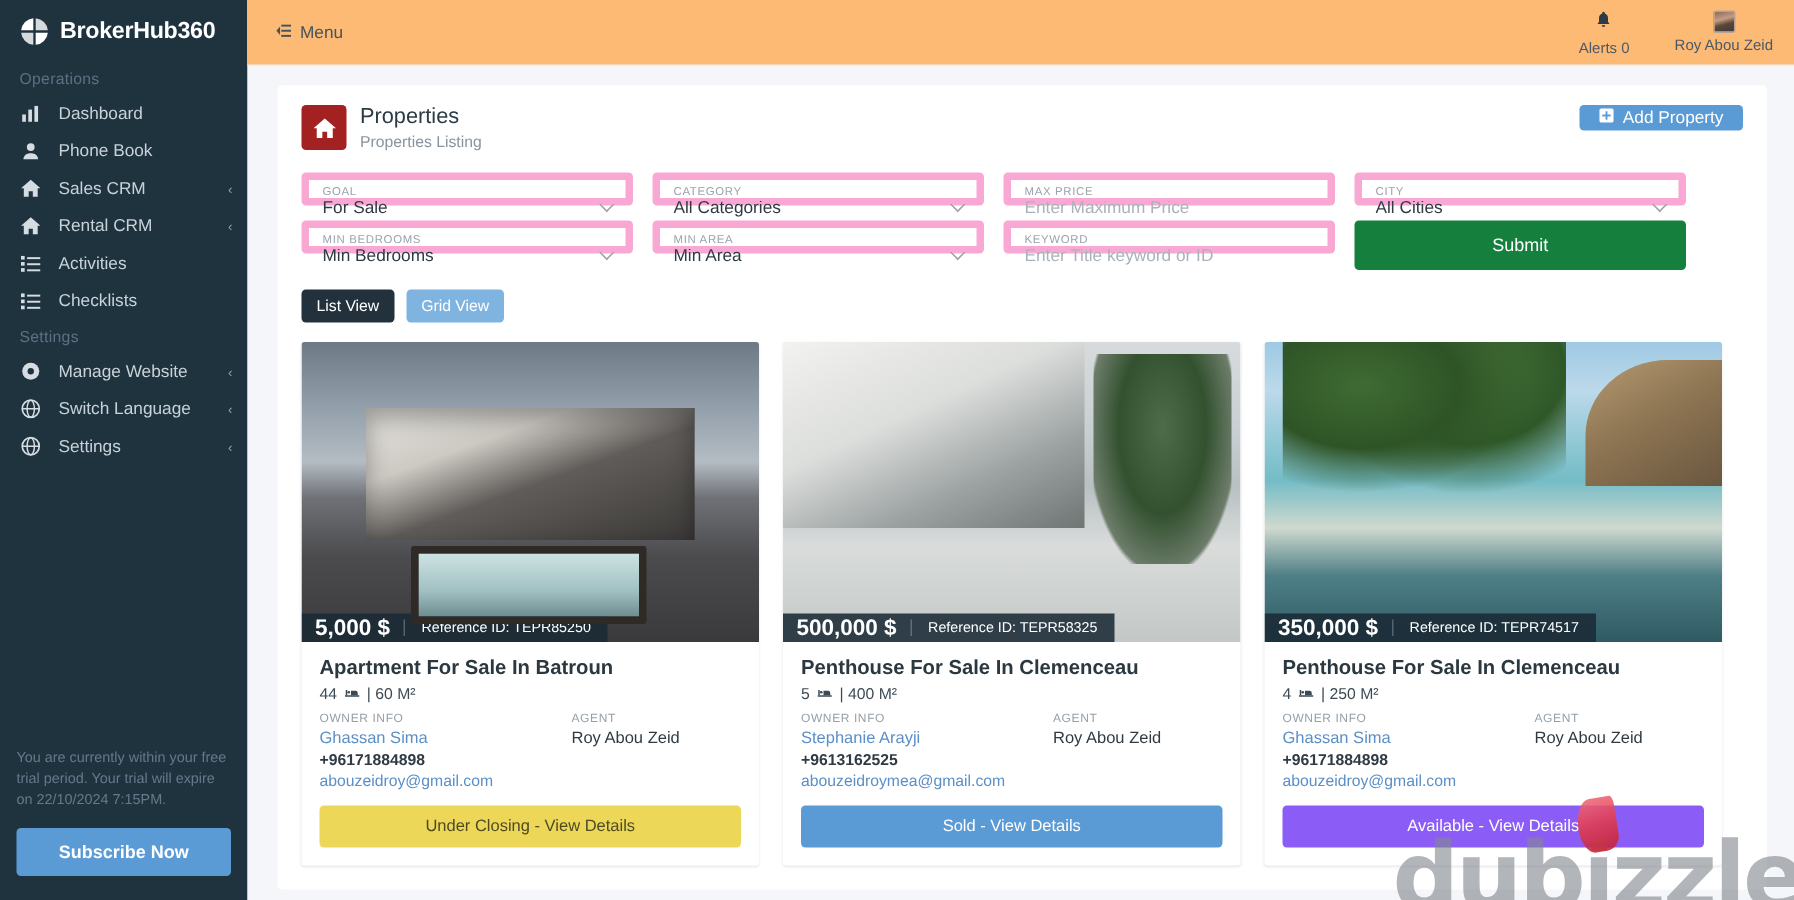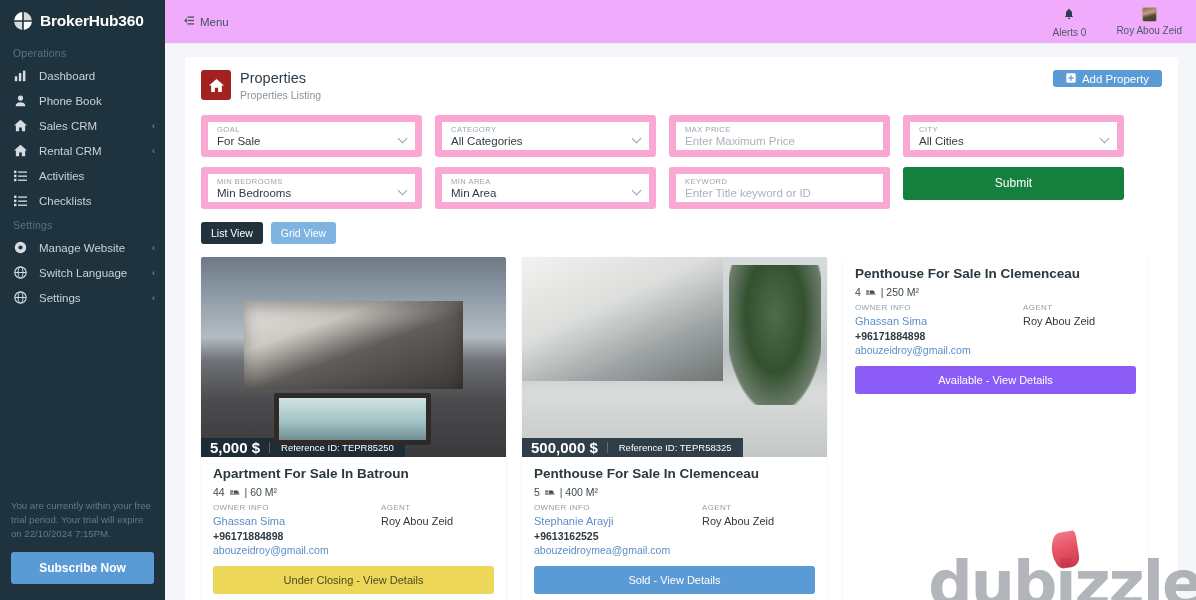--- a/index.html
+++ b/index.html
@@ -57,21 +57,21 @@
     font-family: inherit; cursor: pointer;
   }
 
   
   .main {
     flex: 1 1 auto; height: 600px;
     display: flex; flex-direction: column;
     background: #f4f6f9; position: relative;
   }
   .topbar {
-    height: 44px; background: #f0abfc; flex: 0 0 44px;
+    height: 44px; background: #fdba74; flex: 0 0 44px;
     display: flex; align-items: center;
     padding: 0 14px 0 16px;
     border-bottom: 1px solid #eceef1;
   }
   .menu-toggle {
     display: flex; align-items: center; gap: 6px;
     color: #46535c; font-size: 11.5px; cursor: pointer;
   }
   .menu-toggle svg { width: 13px; height: 13px; fill: #46535c; }
   .topbar-right { margin-left: auto; display: flex; align-items: center; gap: 30px; }
@@ -103,22 +103,22 @@
   .add-btn {
     margin-left: auto; height: 17px; padding: 0 13px;
     background: #5b9bd5; border: none; border-radius: 3px;
     color: #fff; font-size: 11.5px; font-family: inherit;
     display: flex; align-items: center; gap: 6px; cursor: pointer;
   }
   .add-btn svg { width: 10px; height: 10px; fill: #fff; }
 
   .filters { margin-top: 14px; display: flex; flex-wrap: wrap; gap: 10px 13px; }
   .field {
-    flex: 0 0 221px; height: 42px;
-    background: #fff; border: 7px solid #f9a8d4; border-radius: 3px;
+    flex: 0 0 221px; height: 22px;
+    background: #fff; border: 5px solid #f9a8d4; border-radius: 3px;
     padding: 4px 9px 0 9px; position: relative;
   }
   .field-label {
     font-size: 7.6px; color: #9aa3ab; letter-spacing: .45px;
     text-transform: uppercase; line-height: 1;
   }
   .field-value {
     font-size: 11.5px; color: #2f3b44; margin-top: 3px;
     line-height: 1; white-space: nowrap; overflow: hidden;
   }
@@ -550,20 +550,27 @@
                 <div class="info-col-agent">
                   <div class="info-label">AGENT</div>
                   <div class="agent-name">Roy Abou Zeid</div>
                 </div>
               </div>
               <button class="status-btn st-sold">Sold - View Details</button>
             </div>
           </article>
 
           <article class="card">
+            <div class="card-img ph3">
+              <div class="img-badges">
+                <span class="badge-price">350,000 $</span>
+                <span class="badge-sep"></span>
+                <span class="badge-ref">Reference ID: TEPR74517</span>
+              </div>
+            </div>
             <div class="card-body">
               <h3 class="card-title">Penthouse For Sale In Clemenceau</h3>
               <div class="card-specs">
                 <span>4</span>
                 <span>
                   <svg viewBox="0 0 20 14">
                       <path d="M1 2h2v7h14V6a3 3 0 0 0-3-3H8v6H1z"></path>
                       <rect x="0" y="9" width="19" height="2"></rect>
                       <circle cx="5" cy="5" r="1.8"></circle>
                     </svg>

